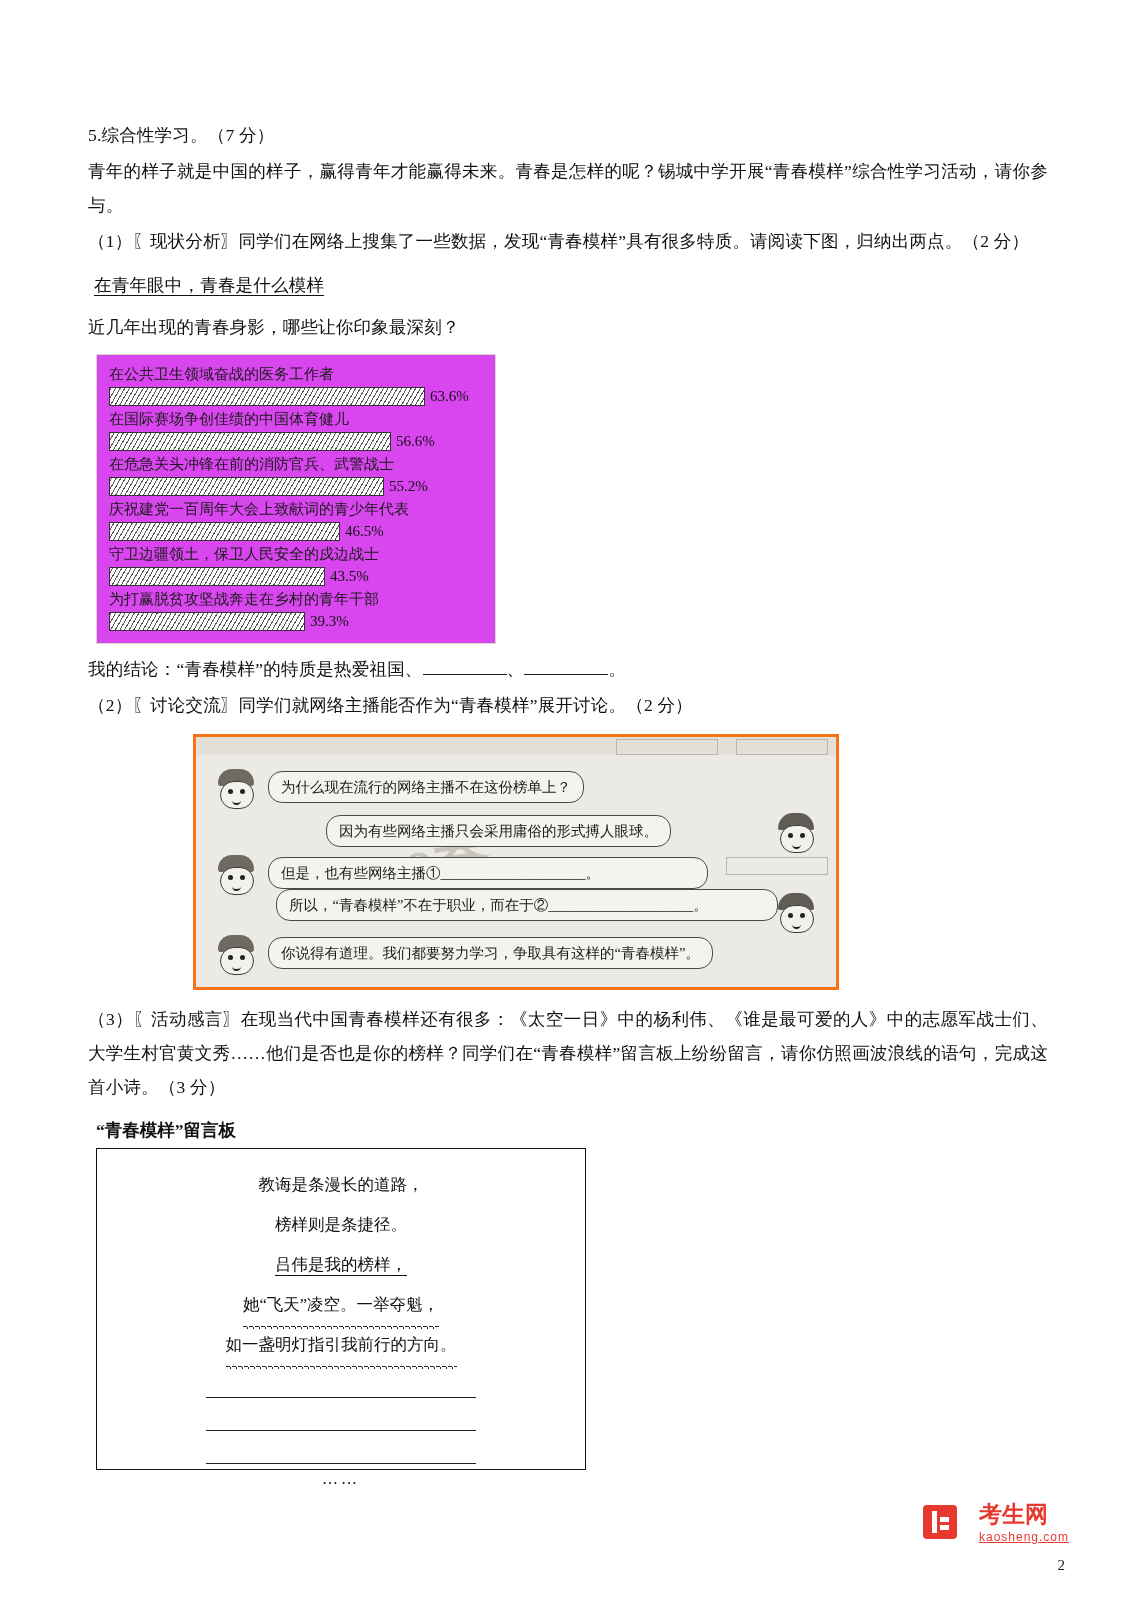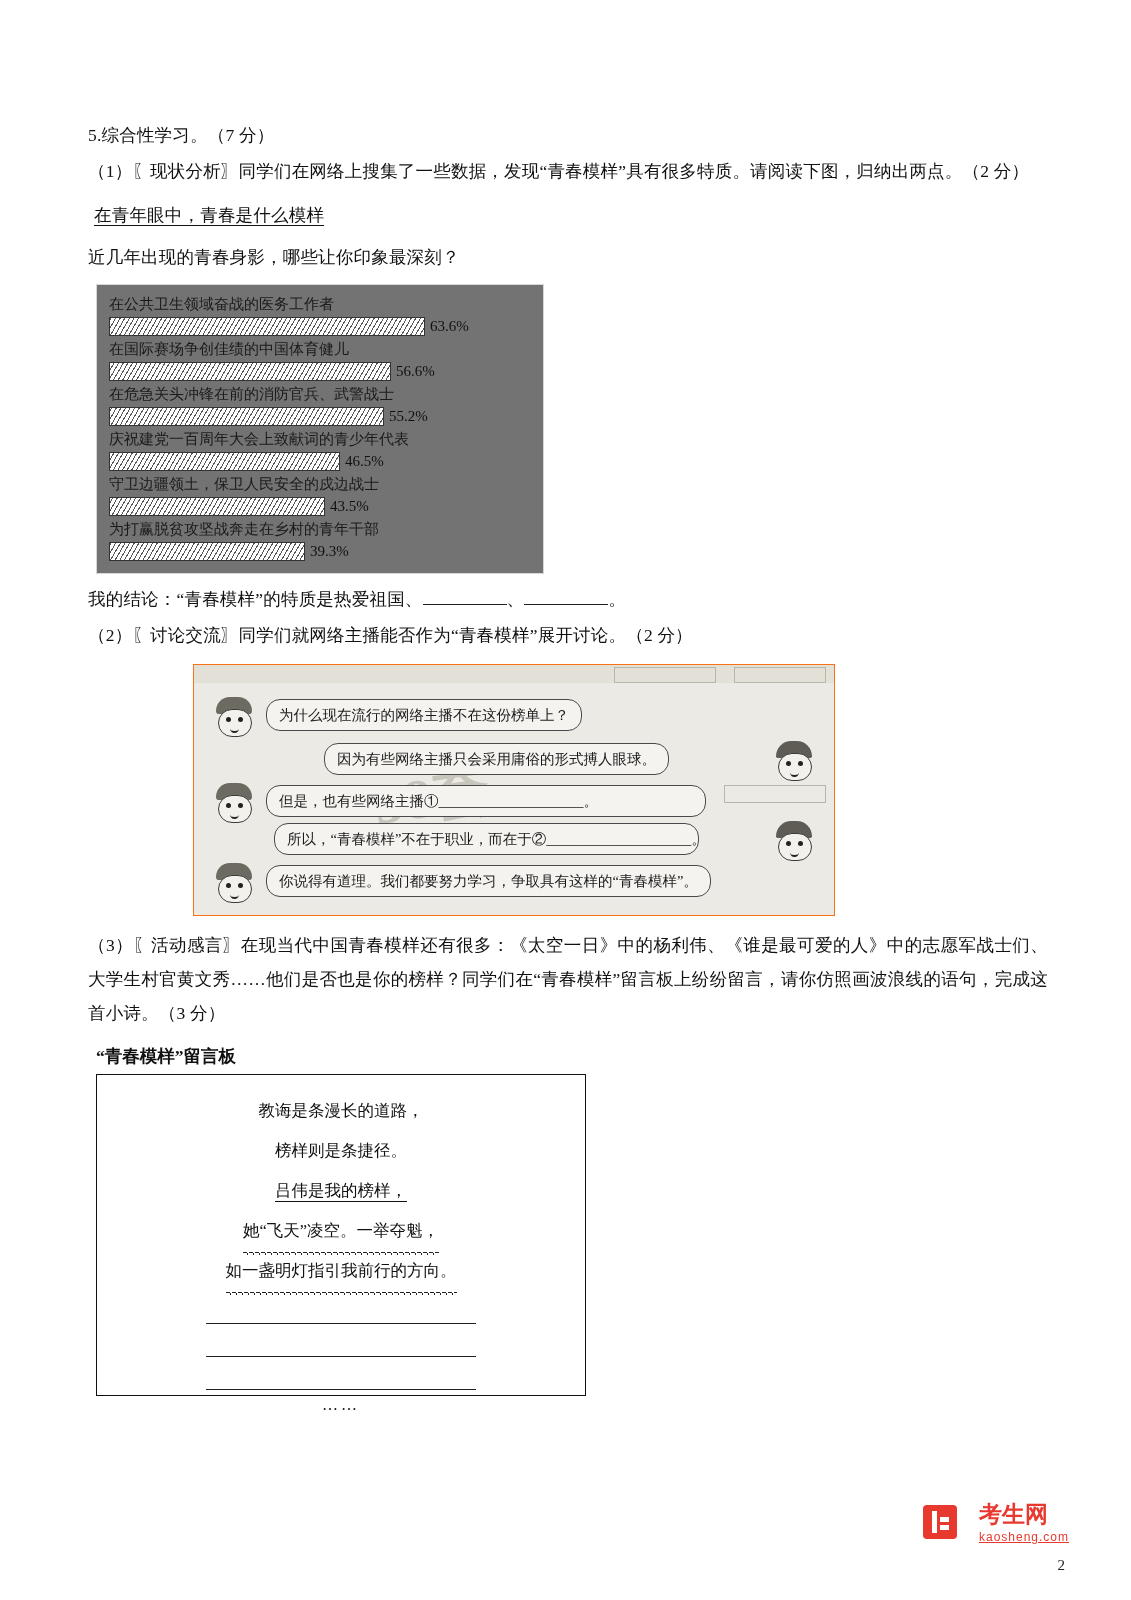--- a/index.html
+++ b/index.html
@@ -45,22 +45,22 @@
   .blank {
     display: inline-block;
     width: 84px;
     border-bottom: 1px solid #222;
     height: 15px;
   }
   
   .chart-figure {
     position: relative;
     margin: 10px 16px 0 8px;
-    width: 448px;
-    background: #737373;
+    width: 400px;
+    background: #d946ef;
     border: 1px solid #d8d8d2;
     padding: 8px 6px 10px 12px;
     box-sizing: border-box;
   }
   .chart-row { margin-bottom: 1px; }
   .chart-label {
     font-size: 15px;
     line-height: 23px;
     font-family: "Liberation Serif", serif;
     color: #1a1a1a;
@@ -86,21 +86,21 @@
     margin-left: 5px;
     font-family: "Liberation Serif", serif;
   }
   
   .dialog-figure {
     position: relative;
     margin: 12px 0 0 105px;
     width: 640px;
     height: 250px;
     background: #eceae4;
-    border: 1px solid #f97316;
+    border: 3px solid #f97316;
     overflow: hidden;
   }
   .watermark {
     position: absolute;
     left: 180px;
     top: 95px;
     font-size: 56px;
     color: rgba(170,165,155,0.55);
     font-weight: bold;
     transform: rotate(-8deg);
@@ -273,20 +273,21 @@
   }
 </style>
 </head>
 <body>
 
 <div class="page">
   <div class="content">
 
     <p class="p">5.综合性学习。（7 分）</p>
 
+    <p class="p">青年的样子就是中国的样子，赢得青年才能赢得未来。青春是怎样的呢？锡城中学开展“青春模样”综合性学习活动，请你参与。</p>
 
     <p class="p">（1）〖现状分析〗同学们在网络上搜集了一些数据，发现“青春模样”具有很多特质。请阅读下图，归纳出两点。（2 分）</p>
 
     <p class="p" style="margin-top:4px;">
       <span class="underline-head">在青年眼中，青春是什么模样</span>
     </p>
 
     <p class="p">近几年出现的青春身影，哪些让你印象最深刻？</p>
 
     <div class="chart-figure">
@@ -382,21 +383,21 @@
       </div>
       <div class="bubble" style="left:72px; top:120px; width:440px; white-space:nowrap; overflow:hidden;">但是，也有些网络主播①____________________。</div>
 
       <div class="head boy" style="left:580px; top:156px;">
         <div class="cap"></div>
           <div class="face"></div>
         <div class="eye l"></div>
           <div class="eye r"></div>
           <div class="mouth"></div>
       </div>
-      <div class="bubble" style="left:80px; top:158px; width:425px; white-space:nowrap; overflow:hidden;">所以，“青春模样”不在于职业，而在于②____________________。</div>
+      <div class="bubble" style="left:80px; top:152px; width:502px; white-space:nowrap; overflow:hidden;">所以，“青春模样”不在于职业，而在于②____________________。</div>
 
       <div class="head girl" style="left:20px; top:198px;">
         <div class="cap"></div>
           <div class="face"></div>
         <div class="eye l"></div>
           <div class="eye r"></div>
           <div class="mouth"></div>
       </div>
       <div class="bubble" style="left:72px; top:200px;">你说得有道理。我们都要努力学习，争取具有这样的“青春模样”。</div>
     </div>

